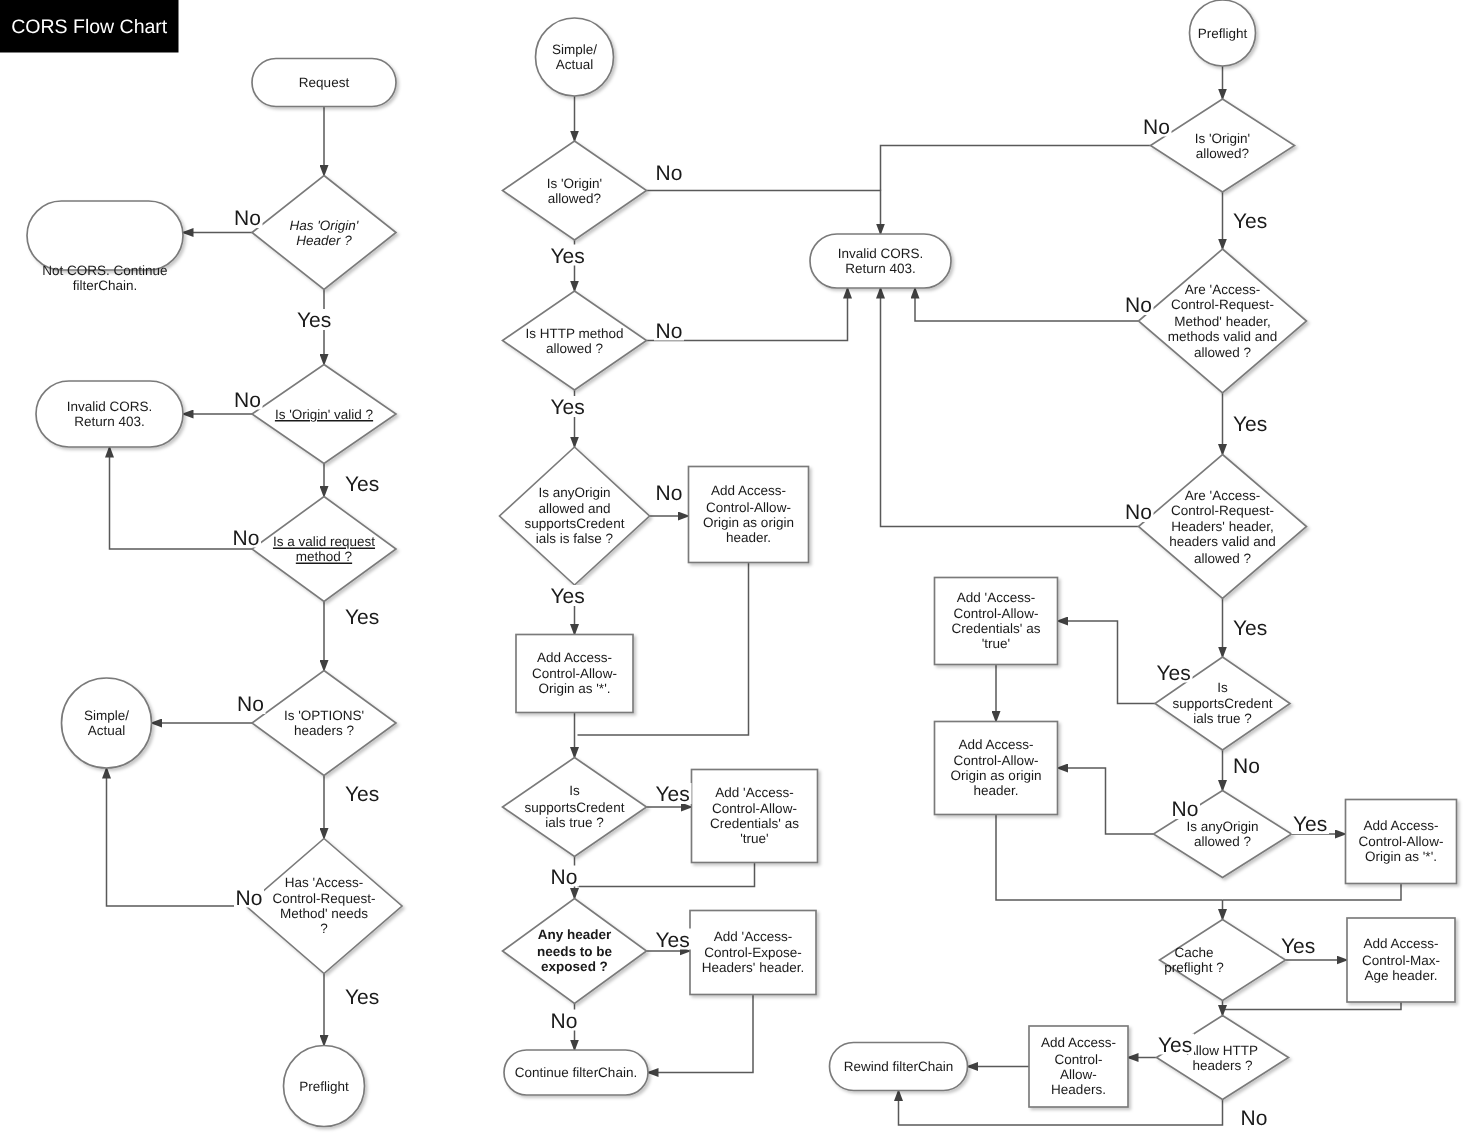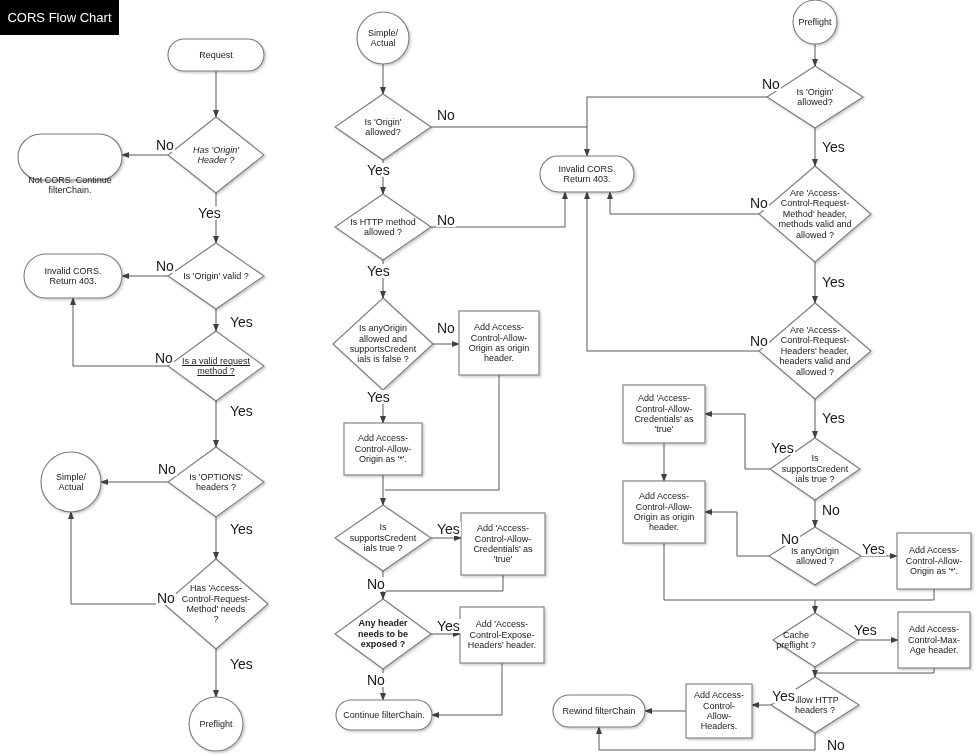--- a/index.html
+++ b/index.html
@@ -118,21 +118,21 @@
         <rect x="553" y="695" width="92" height="32" rx="16" ry="16" class="shape"></rect>
       </g>
   </svg>
 
   <div id="labels-layer">
       <div class="node-label" style="left: 168px; top: 39px; width: 96px; height: 32px;">Request</div>
       <div class="node-label" style="left: 168px; top: 117px; width: 96px; height: 76px; font-style: italic;">Has 'Origin'
 Header ?</div>
       <div class="node-label" style="left: 18px; top: 134px; width: 104px; height: 46px; margin-top: 28px;">Not CORS. Continue
 filterChain.</div>
-      <div class="node-label" style="left: 168px; top: 243px; width: 96px; height: 66px;">Is 'Origin' valid ?</div>
+      <div class="node-label" style="left: 168px; top: 243px; width: 96px; height: 66px; text-decoration: underline;">Is 'Origin' valid ?</div>
       <div class="node-label" style="left: 24px; top: 254px; width: 98px; height: 44px;">Invalid CORS.
 Return 403.</div>
       <div class="node-label" style="left: 168px; top: 331px; width: 96px; height: 70px; text-decoration: underline;">Is a valid request
 method ?</div>
       <div class="node-label" style="left: 168px; top: 447px; width: 96px; height: 70px;">Is 'OPTIONS'
 headers ?</div>
       <div class="node-label" style="left: 41px; top: 452px; width: 60px; height: 60px;">Simple/
 Actual</div>
       <div class="node-label" style="left: 164px; top: 559px; width: 104px; height: 90px;">Has 'Access-
 Control-Request-

